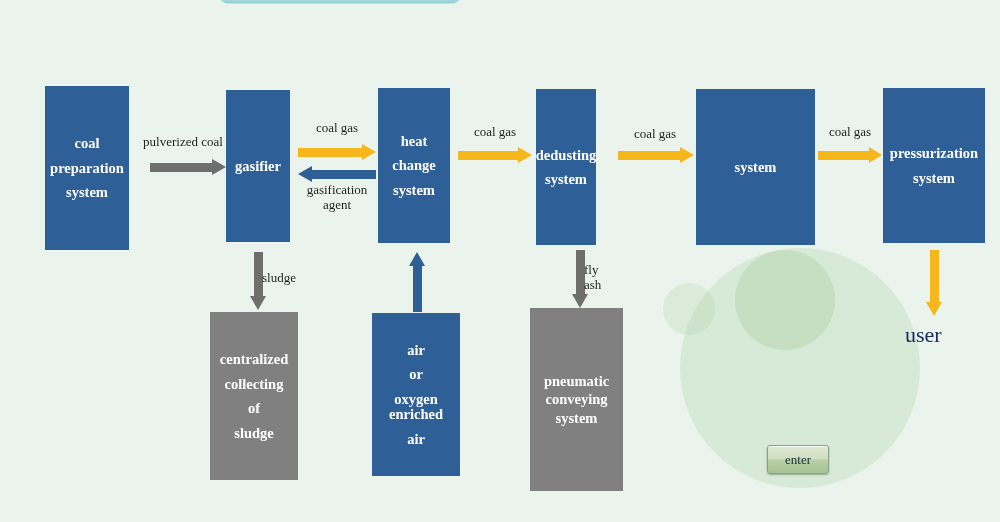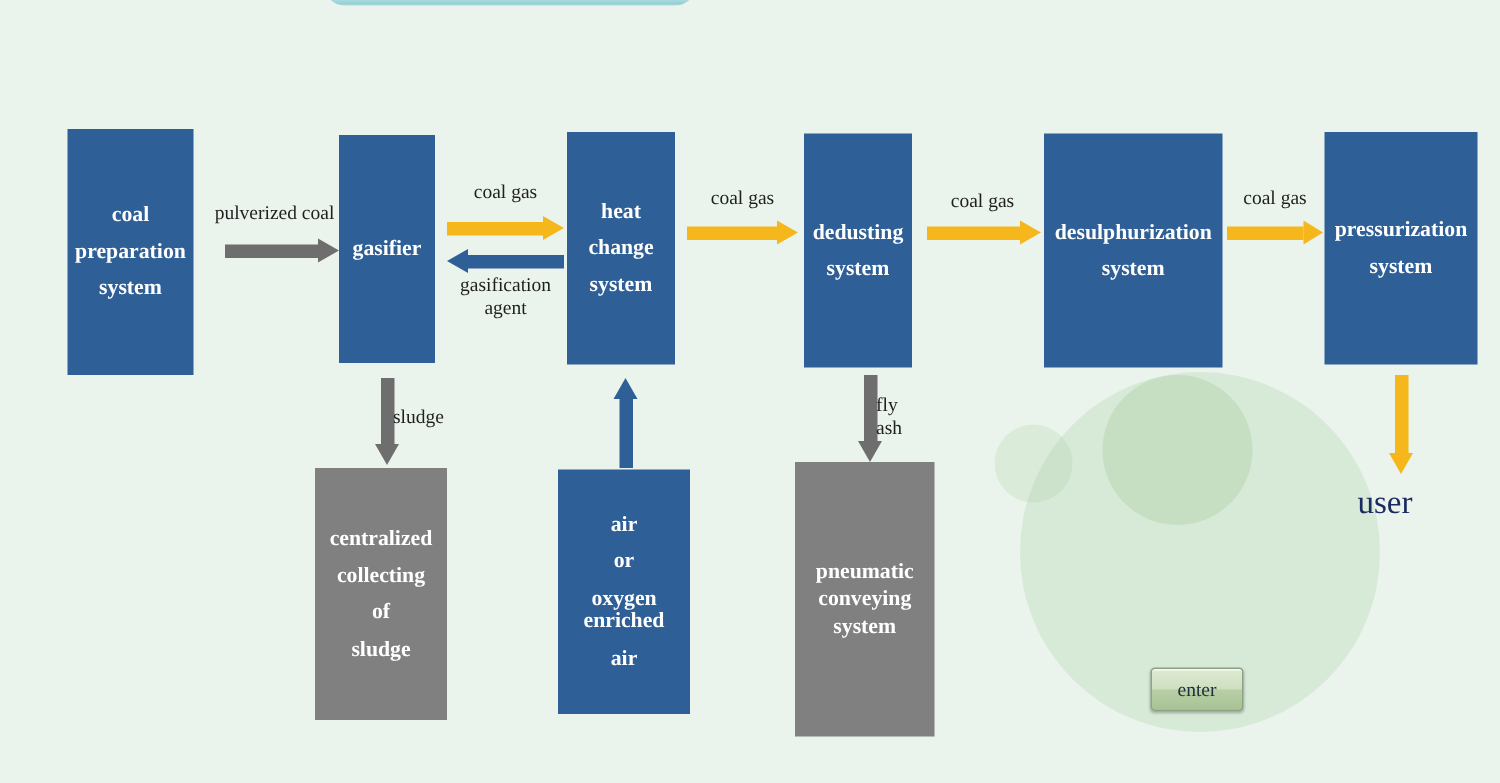--- a/index.html
+++ b/index.html
@@ -162,27 +162,26 @@
   <div class="box box-blue" style="left:226px; top:90px; width:64px; height:152px;">
     <span class="ln">gasifier</span>
   </div>
 
   <div class="box box-blue" style="left:378px; top:88px; width:72px; height:155px;">
     <span class="ln">heat</span>
     <span class="ln">change</span>
     <span class="ln">system</span>
   </div>
 
-  <div class="box box-blue" style="left:536px; top:89px; width:72px; height:156px;">
+  <div class="box box-blue" style="left:536px; top:89px; width:60px; height:156px;">
     <span class="ln">dedusting</span>
     <span class="ln">system</span>
   </div>
 
   <div class="box box-blue" style="left:696px; top:89px; width:119px; height:156px;">
-    <span class="ln">desulphurization</span>
     <span class="ln">system</span>
   </div>
 
   <div class="box box-blue" style="left:883px; top:88px; width:102px; height:155px;">
     <span class="ln">pressurization</span>
     <span class="ln">system</span>
   </div>
 
   <div class="box box-gray" style="left:210px; top:312px; width:88px; height:168px;">
     <span class="ln">centralized</span>

